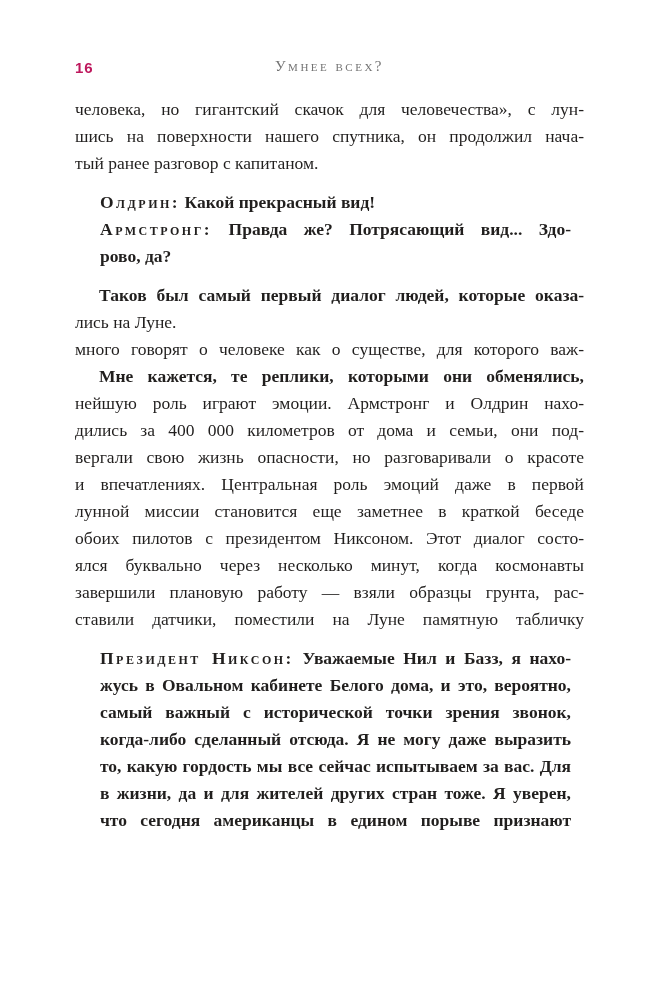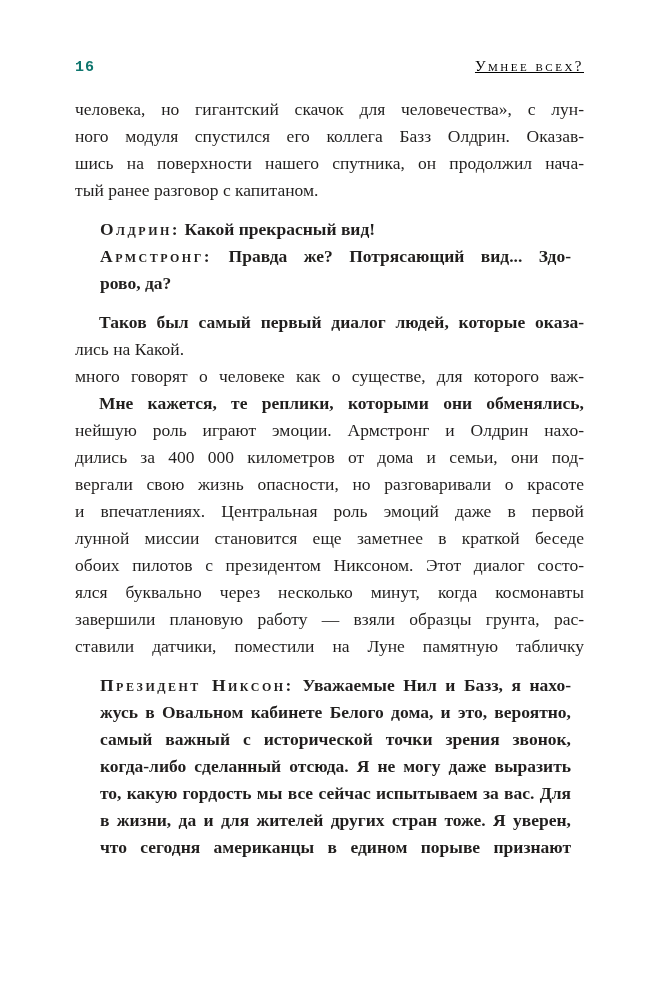--- a/index.html
+++ b/index.html
@@ -23,34 +23,33 @@
   }
   .header {
     position: relative;
     height: 20px;
     margin-bottom: 18px;
   }
   .folio {
     position: absolute;
     left: 0;
     top: 1px;
-    font-family: Liberation Mono, monospace;
+    font-family: Liberation Sans, sans-serif;
     font-weight: 700;
     font-size: 15px;
     letter-spacing: 1px;
-    color: #0f766e;
+    color: #be185d;
   }
   .running-head {
     display: block;
-    text-align: right;
+    text-align: center;
     font-size: 15px;
     font-variant: small-caps;
     letter-spacing: 2.5px;
-    color: #000000;
-    text-decoration: underline;
+    color: #737373;
   }
   .text-body {
     font-size: 17.5px;
     line-height: 27px;
   }
   .block { margin: 0; }
   .block.quote {
     margin: 12px 13px 12px 25px;
     font-weight: bold;
   }
@@ -75,32 +74,31 @@
 <body>
 
 <div class="page">
   <div class="header">
     <span class="folio">16</span>
     <span class="running-head">Умнее всех?</span>
   </div>
   <div class="text-body">
       <div class="block para">
         <div class="line j">человека, но гигантский скачок для человечества», с лун-</div>
-        <div class="line j">ного модуля спустился его коллега Базз Олдрин. Оказав-</div>
         <div class="line j">шись на поверхности нашего спутника, он продолжил нача-</div>
         <div class="line">тый ранее разговор с капитаном.</div>
       </div>
       <div class="block quote">
         <div class="line"><span class="speaker">Олдрин</span> <span>Какой прекрасный вид!</span></div>
         <div class="line j"><span class="speaker">Армстронг</span> <span>Правда же? Потрясающий вид... Здо-</span></div>
         <div class="line">рово, да?</div>
       </div>
       <div class="block para">
         <div class="line j indent">Таков был самый первый диалог людей, которые оказа-</div>
-        <div class="line">лись на Какой.</div>
+        <div class="line">лись на Луне.</div>
       </div>
       <div class="block para">
         <div class="line j">много говорят о человеке как о существе, для которого важ-</div>
         <div class="line j indent">Мне кажется, те реплики, которыми они обменялись,</div>
         <div class="line j">нейшую роль играют эмоции. Армстронг и Олдрин нахо-</div>
         <div class="line j">дились за 400 000 километров от дома и семьи, они под-</div>
         <div class="line j">вергали свою жизнь опасности, но разговаривали о красоте</div>
         <div class="line j">и впечатлениях. Центральная роль эмоций даже в первой</div>
         <div class="line j">лунной миссии становится еще заметнее в краткой беседе</div>
         <div class="line j">обоих пилотов с президентом Никсоном. Этот диалог состо-</div>

